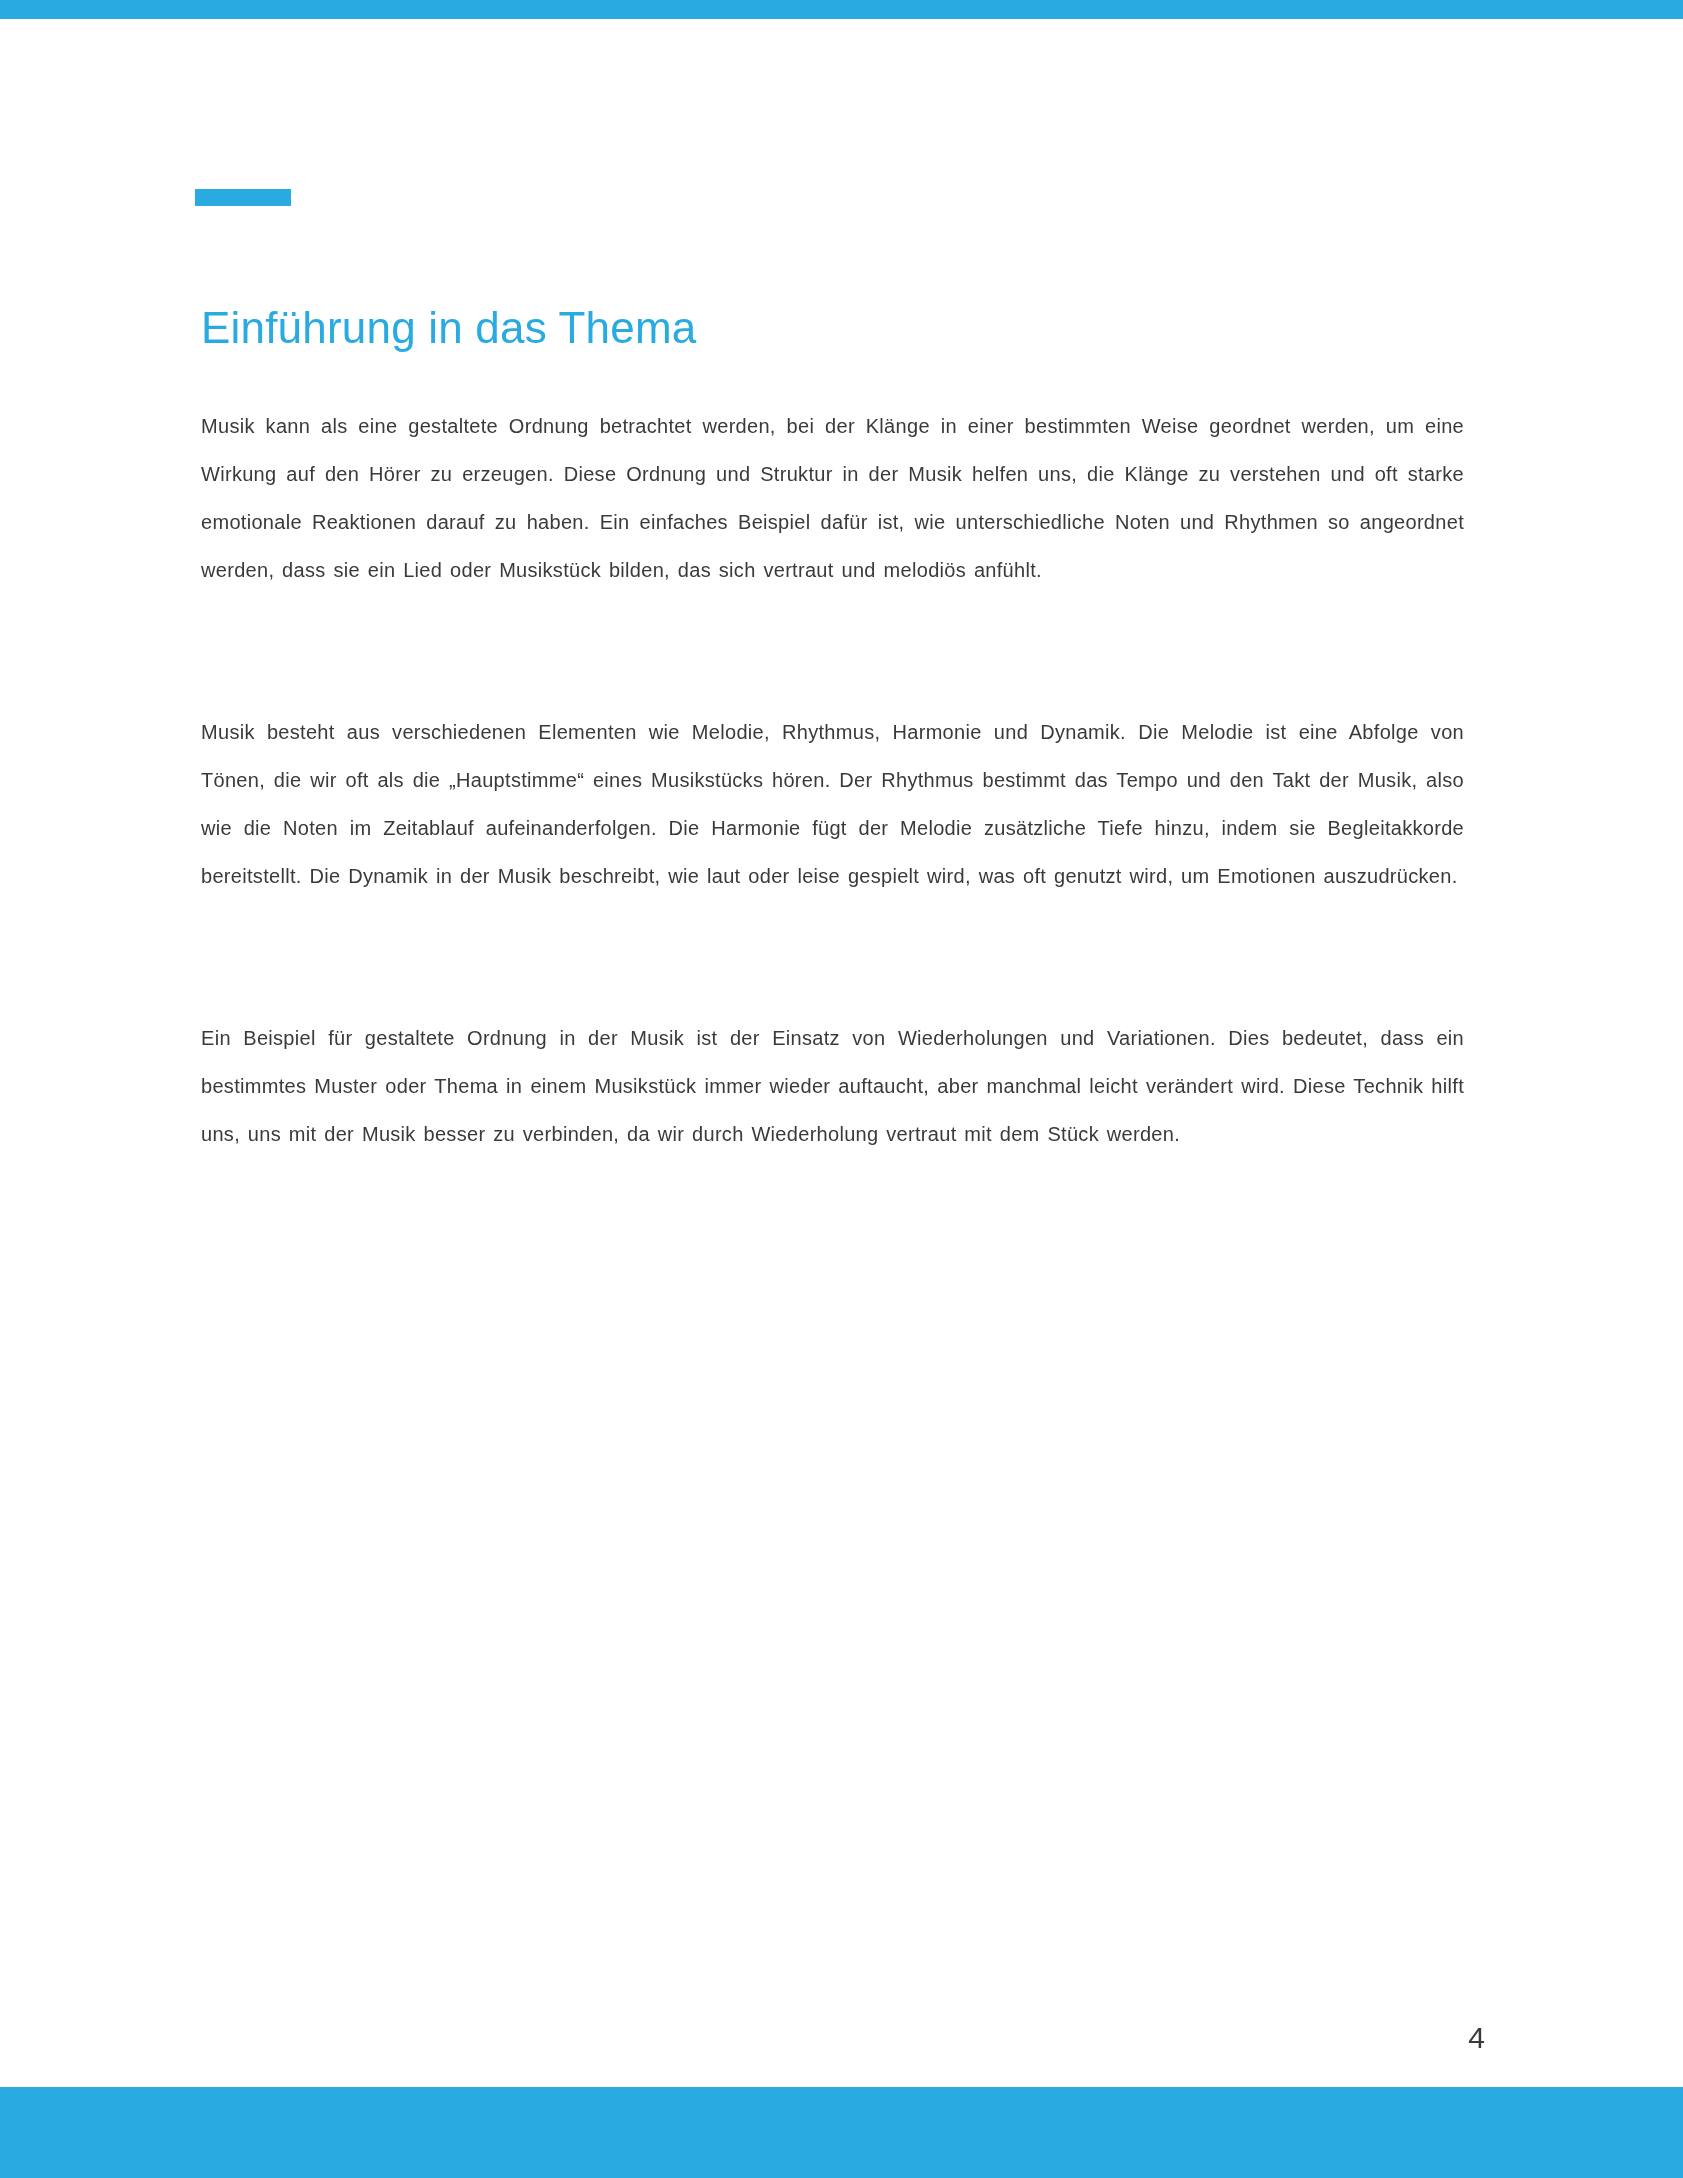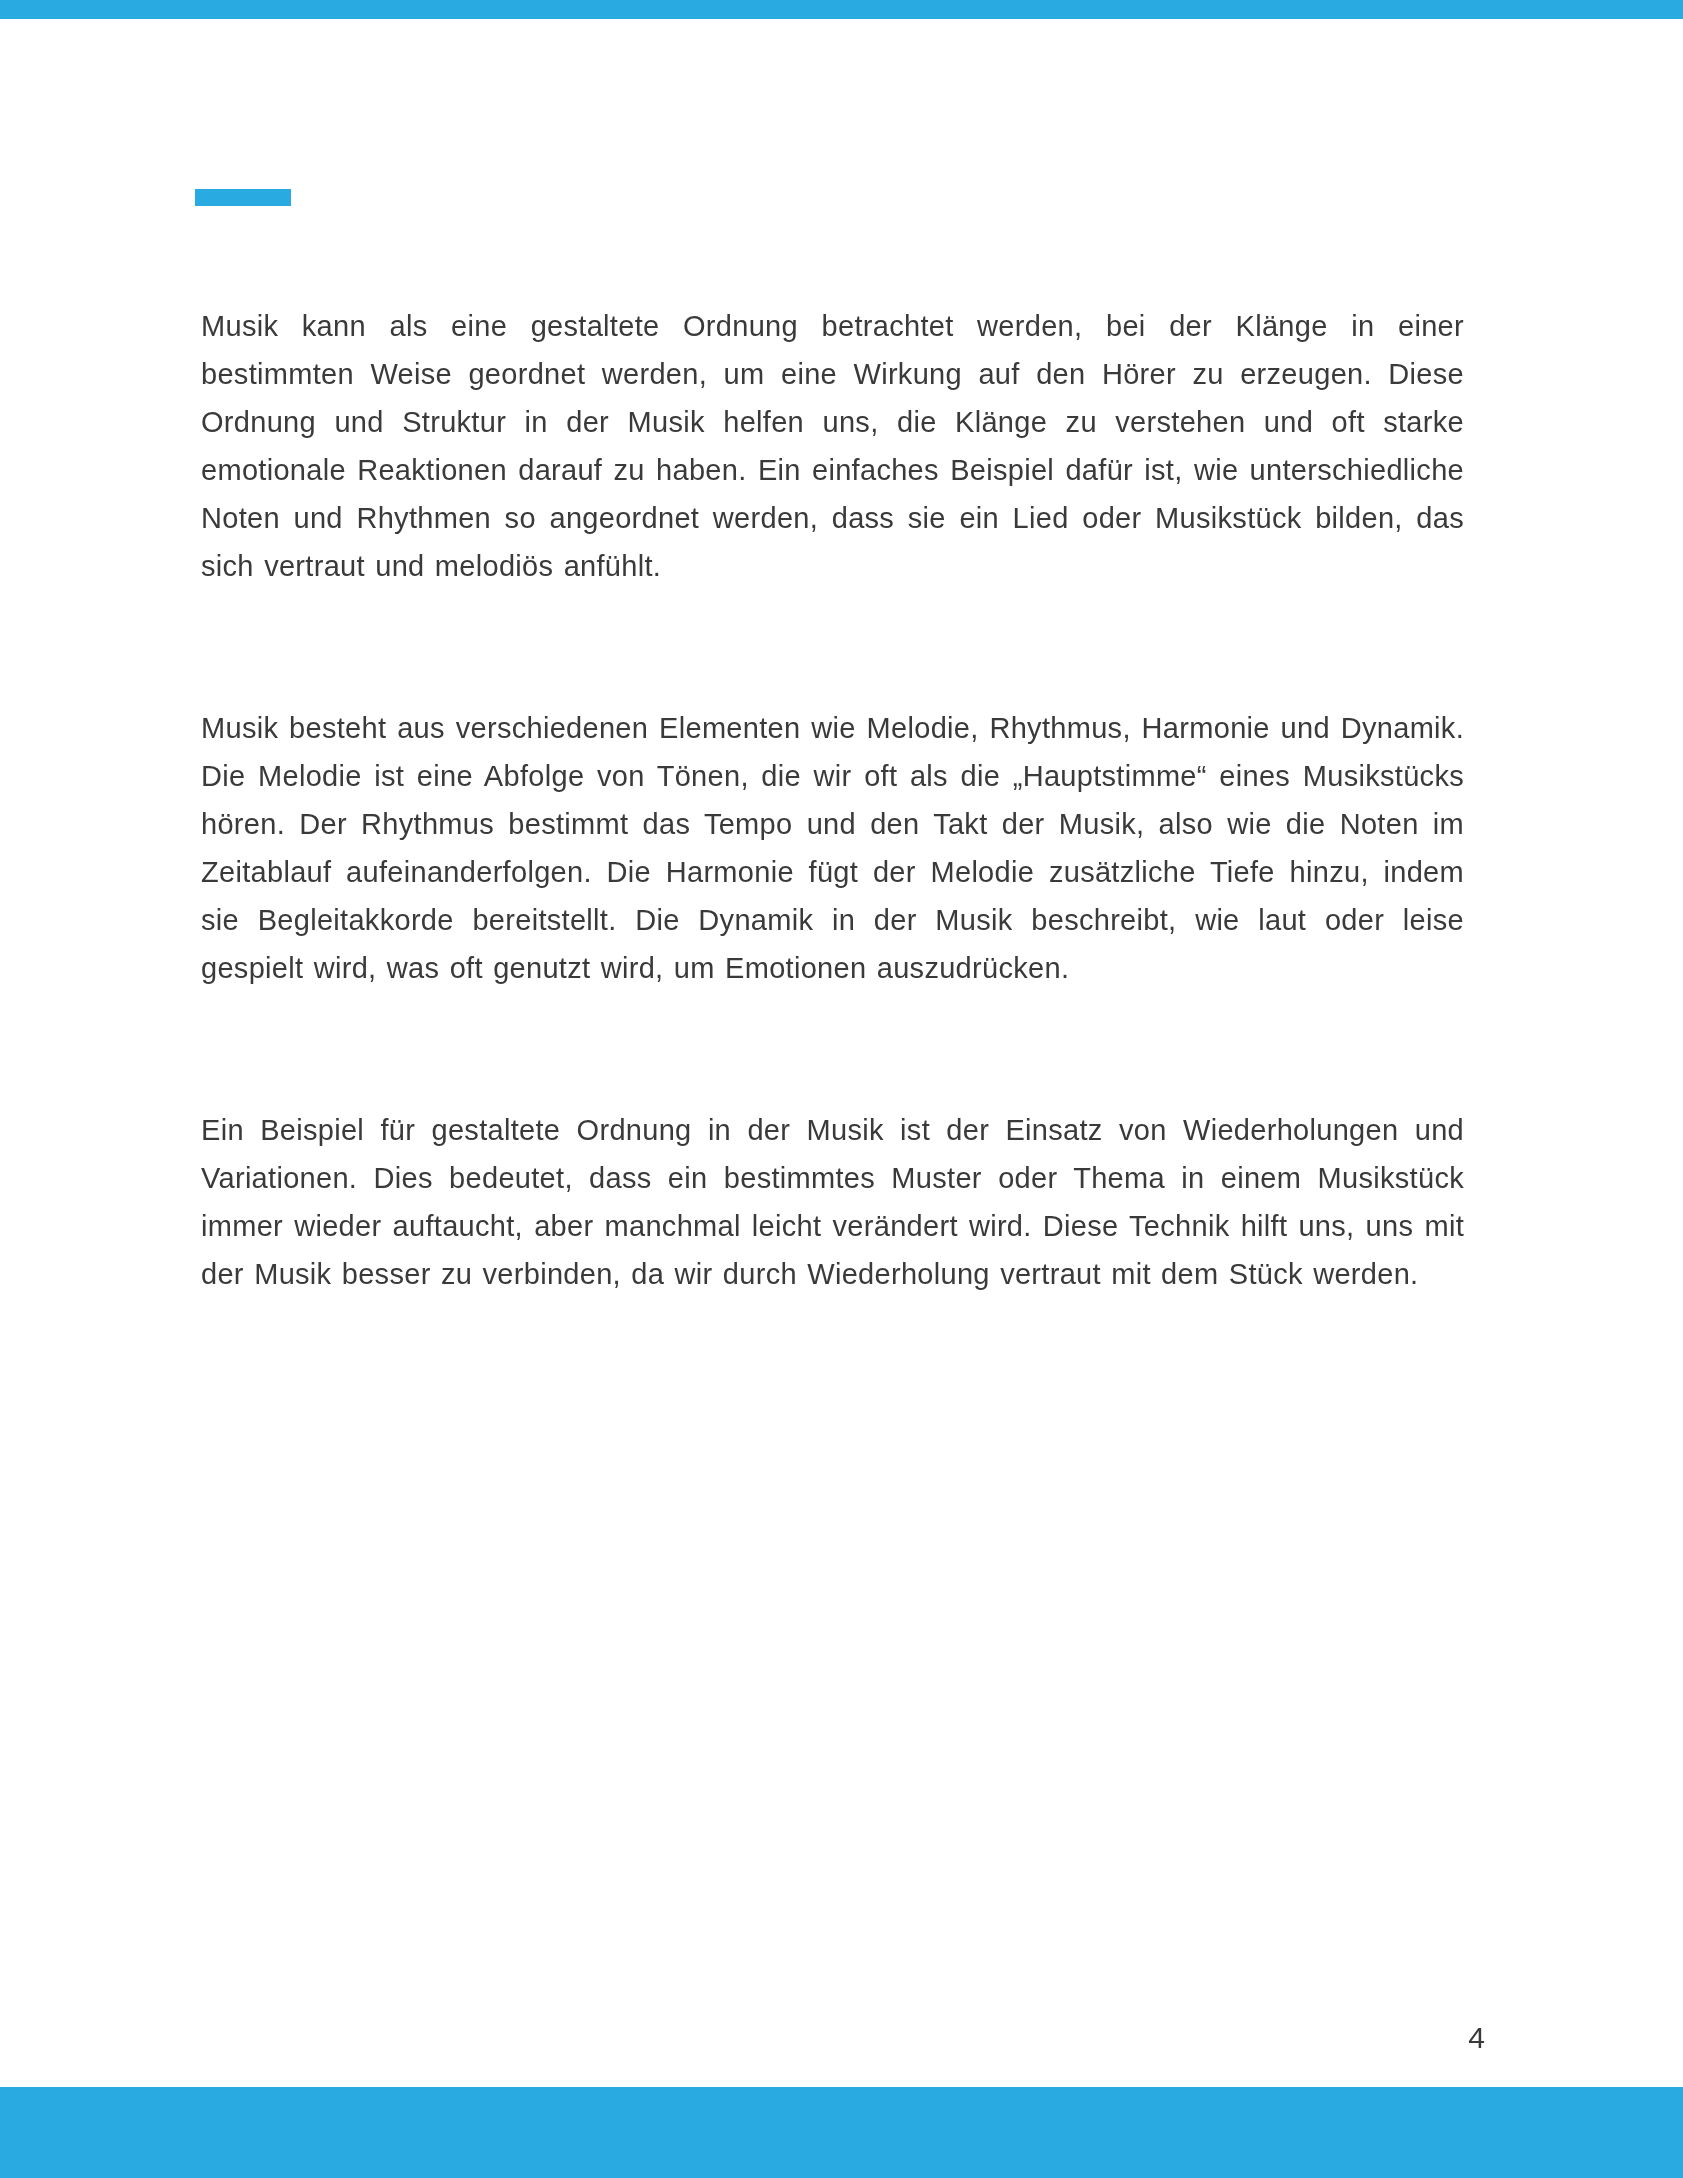--- a/index.html
+++ b/index.html
@@ -52,21 +52,21 @@
   .content h1 {
     margin: 0 0 48px 0;
     font-size: 44px;
     line-height: 52px;
     font-weight: 400;
     color: var(--accent);
     letter-spacing: 0.2px;
   }
   .content p {
     margin: 0 16px 114px 0;
-    font-size: 29px;
+    font-size: 20px;
     line-height: 48px;
     font-weight: 400;
     color: var(--text);
     text-align: justify;
     letter-spacing: 0.3px;
     word-spacing: 2px;
   }
   .content p:last-child { margin-bottom: 0; }
   .page-number {
     position: absolute;
@@ -80,20 +80,21 @@
 </style>
 </head>
 <body>
 
 <div class="page">
   <div class="top-bar"></div>
 
   <div class="accent-bar"></div>
 
   <main class="content">
+    <h1>Einführung in das Thema</h1>
     <p>Musik kann als eine gestaltete Ordnung betrachtet werden, bei der Klänge in einer bestimmten Weise geordnet werden, um eine Wirkung auf den Hörer zu erzeugen. Diese Ordnung und Struktur in der Musik helfen uns, die Klänge zu verstehen und oft starke emotionale Reaktionen darauf zu haben. Ein einfaches Beispiel dafür ist, wie unterschiedliche Noten und Rhythmen so angeordnet werden, dass sie ein Lied oder Musikstück bilden, das sich vertraut und melodiös anfühlt.</p>
     <p>Musik besteht aus verschiedenen Elementen wie Melodie, Rhythmus, Harmonie und Dynamik. Die Melodie ist eine Abfolge von Tönen, die wir oft als die „Hauptstimme“ eines Musikstücks hören. Der Rhythmus bestimmt das Tempo und den Takt der Musik, also wie die Noten im Zeitablauf aufeinanderfolgen. Die Harmonie fügt der Melodie zusätzliche Tiefe hinzu, indem sie Begleitakkorde bereitstellt. Die Dynamik in der Musik beschreibt, wie laut oder leise gespielt wird, was oft genutzt wird, um Emotionen auszudrücken.</p>
     <p>Ein Beispiel für gestaltete Ordnung in der Musik ist der Einsatz von Wiederholungen und Variationen. Dies bedeutet, dass ein bestimmtes Muster oder Thema in einem Musikstück immer wieder auftaucht, aber manchmal leicht verändert wird. Diese Technik hilft uns, uns mit der Musik besser zu verbinden, da wir durch Wiederholung vertraut mit dem Stück werden.</p>
   </main>
 
   <div class="page-number">4</div>
 
   <div class="bottom-bar"></div>
 </div>
 

